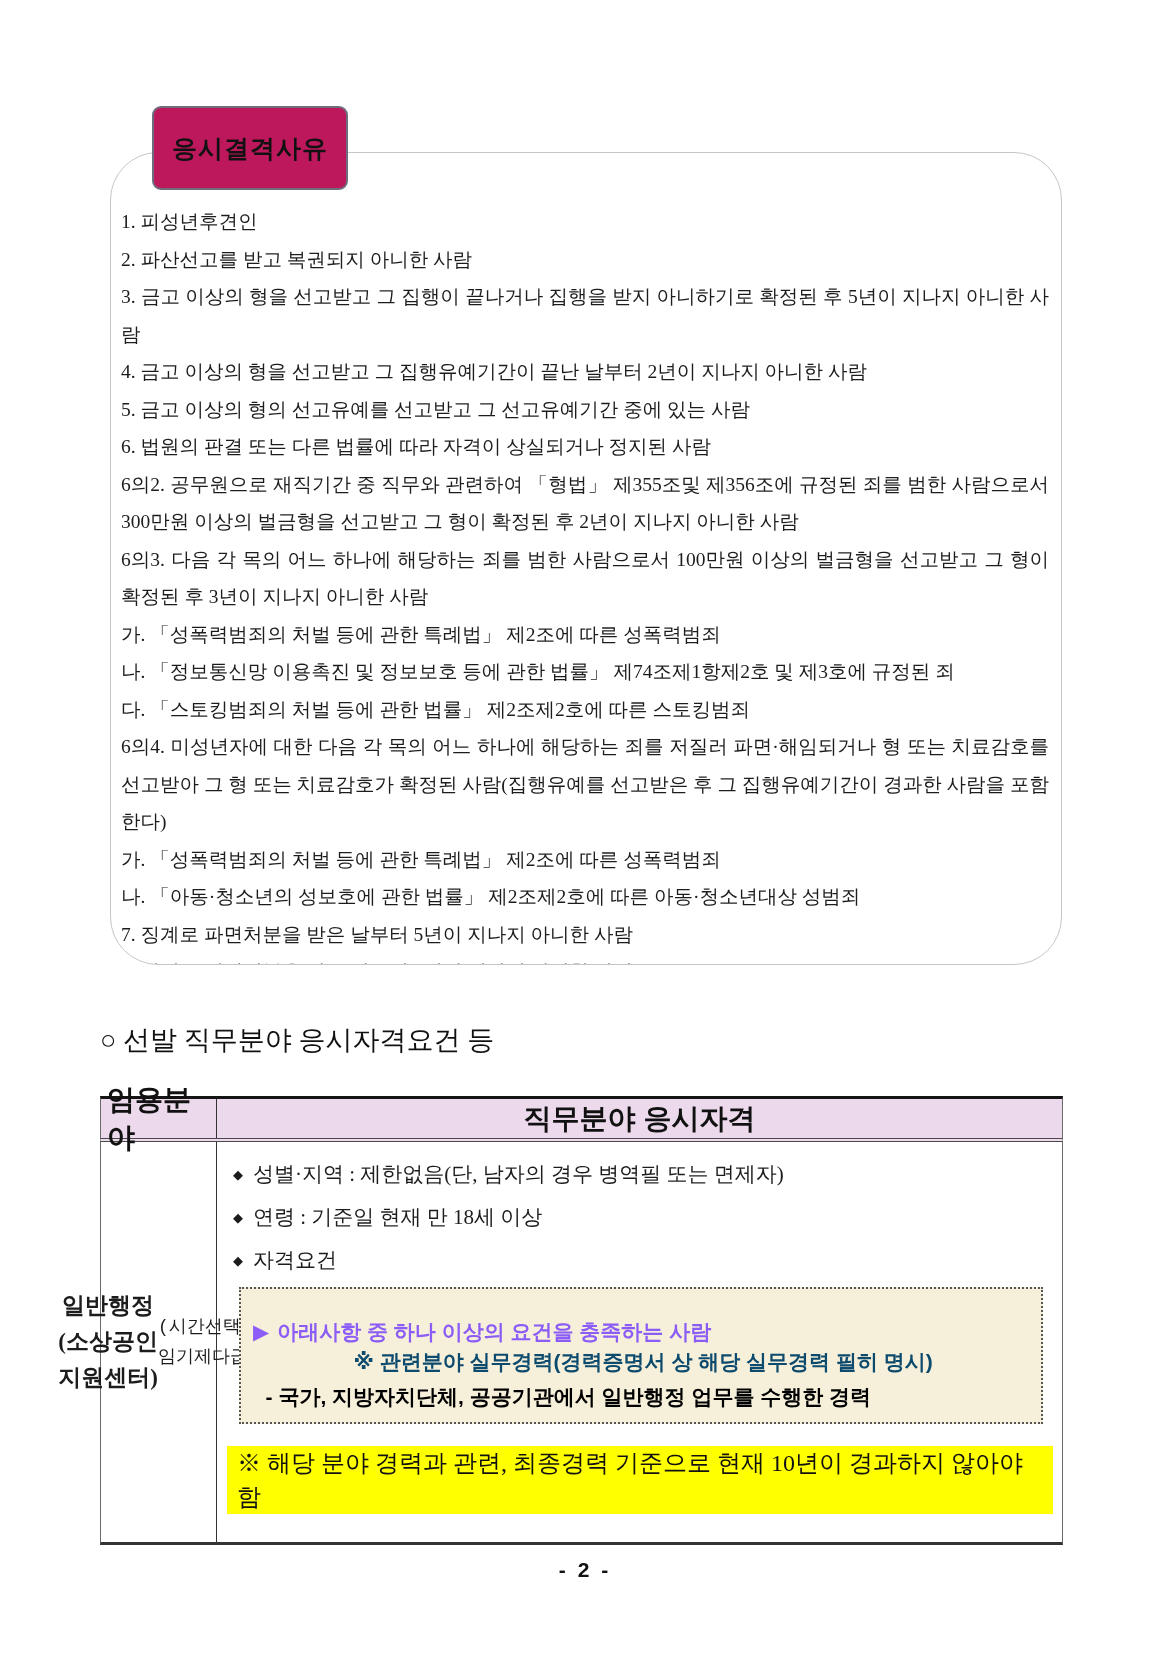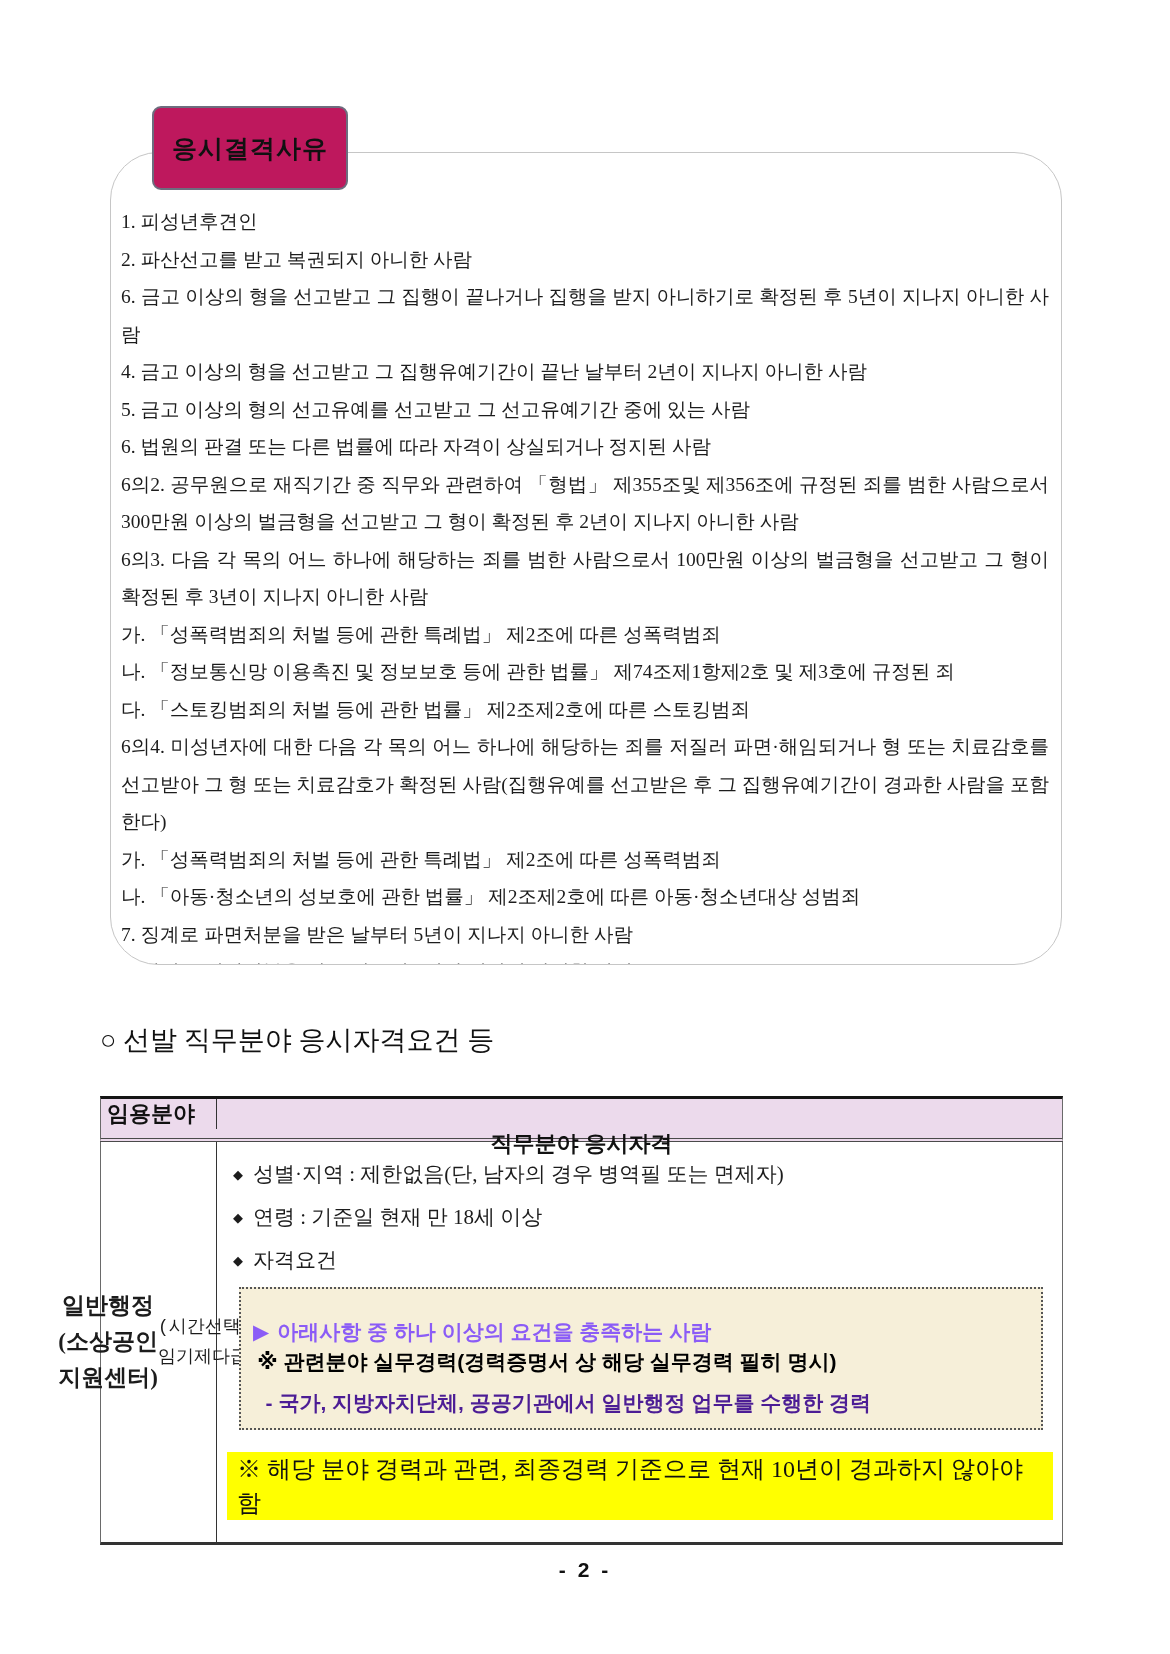--- a/index.html
+++ b/index.html
@@ -21,64 +21,64 @@
   .disq-item { font-size:19.5px; line-height:37.5px; text-align:justify; color:#1c1c1c; }
 
   
   .section-heading { position:absolute; left:100px; top:1022px; font-size:27px; color:#111; }
 
   
   .quals-table { position:absolute; left:100px; top:1096px; width:963px; }
   .t-header { display:flex; background:#ecdaec; border-top:3px solid #151515;
               border-bottom:4px double #4a4a4a; border-left:1px solid #6a6a6a; border-right:1px solid #6a6a6a;
               height:46px; font-family:"Liberation Sans","DejaVu Sans",sans-serif;
-              font-weight:bold; font-size:22px; color:#111;flex-direction:column; }
+              font-weight:bold; font-size:28px; color:#111; }
   .t-header .col1 { width:116px; border-right:1px solid #333; display:flex; align-items:center; padding-left:6px; }
   .t-header .col2 { flex:1; display:flex; align-items:center; justify-content:center; }
   .t-body { display:flex; border-bottom:3px solid #333;
             border-left:1px solid #6a6a6a; border-right:1px solid #6a6a6a; min-height:403px; }
   .t-body .cell-left { width:116px; border-right:1px solid #333; display:flex; flex-direction:row;
                        align-items:center; justify-content:center; padding:6px 2px; }
   .name-line { font-weight:bold; font-size:23px; line-height:36px; text-align:center; white-space:nowrap; }
   .sub-line  { font-size:18px; line-height:30px; text-align:center; white-space:nowrap;font-family:Liberation Mono, monospace; }
   .t-body .cell-right { flex:1; padding:12px 9px 12px 10px; }
 
   .bullet-line { font-size:21px; line-height:41px; display:flex; align-items:baseline; }
   .diamond { font-size:13px; margin:0 10px 0 6px; position:relative; top:-2px; }
 
   .req-box { margin:4px 10px 0 12px; background:#f6efd9; border:2px dotted #555;
              padding:8px 12px 10px 12px;
              font-family:"Liberation Sans","DejaVu Sans",sans-serif;
              font-weight:bold; font-size:21px; line-height:29.5px; }
   .req-heading { color:#8b5cf6;margin-top:20px; }
   .req-heading .arrow { margin-right:8px; }
   .req-item { color:#0000cc; padding-left:1.7em; text-indent:-1.7em; }
-  .req-note-main { color:#000000; padding-left:0.2em; }
-  .req-note-sub  { color:#4c1d95; padding-left:0.6em; margin-top:12px; }
+  .req-note-main { color:#0c4a6e; padding-left:0.2em;text-align:center; }
+  .req-note-sub  { color:#000000; padding-left:0.6em; margin-top:6px; }
 
   .highlight-note { display:inline-block; margin-top:22px; background:#ffff00;
                     font-size:24px; line-height:34px; color:#111; padding:0 6px 0 10px; }
 
   .page-number { position:absolute; left:0; top:1558px; width:1170px; text-align:center;
                  font-family:"Liberation Sans","DejaVu Sans",sans-serif;
                  font-weight:bold; font-size:21px; letter-spacing:3px; color:#111; }
 </style>
 </head>
 <body>
 
 <div class="badge">응시결격사유</div>
 
 <div class="main-box">
   <div>
 
       <p class="disq-item">1. 피성년후견인</p>
 
       <p class="disq-item">2. 파산선고를 받고 복권되지 아니한 사람</p>
 
-      <p class="disq-item">6. 금고 이상의 형을 선고받고 그 집행이 끝나거나 집행을 받지 아니하기로 확정된 후 5년이 지나지 아니한 사람</p>
+      <p class="disq-item">3. 금고 이상의 형을 선고받고 그 집행이 끝나거나 집행을 받지 아니하기로 확정된 후 5년이 지나지 아니한 사람</p>
 
       <p class="disq-item">4. 금고 이상의 형을 선고받고 그 집행유예기간이 끝난 날부터 2년이 지나지 아니한 사람</p>
 
       <p class="disq-item">5. 금고 이상의 형의 선고유예를 선고받고 그 선고유예기간 중에 있는 사람</p>
 
       <p class="disq-item">6. 법원의 판결 또는 다른 법률에 따라 자격이 상실되거나 정지된 사람</p>
 
       <p class="disq-item">6의2. 공무원으로 재직기간 중 직무와 관련하여 「형법」 제355조및 제356조에 규정된 죄를 범한 사람으로서 300만원 이상의 벌금형을 선고받고 그 형이 확정된 후 2년이 지나지 아니한 사람</p>
 
       <p class="disq-item">6의3. 다음 각 목의 어느 하나에 해당하는 죄를 범한 사람으로서 100만원 이상의 벌금형을 선고받고 그 형이 확정된 후 3년이 지나지 아니한 사람</p>

